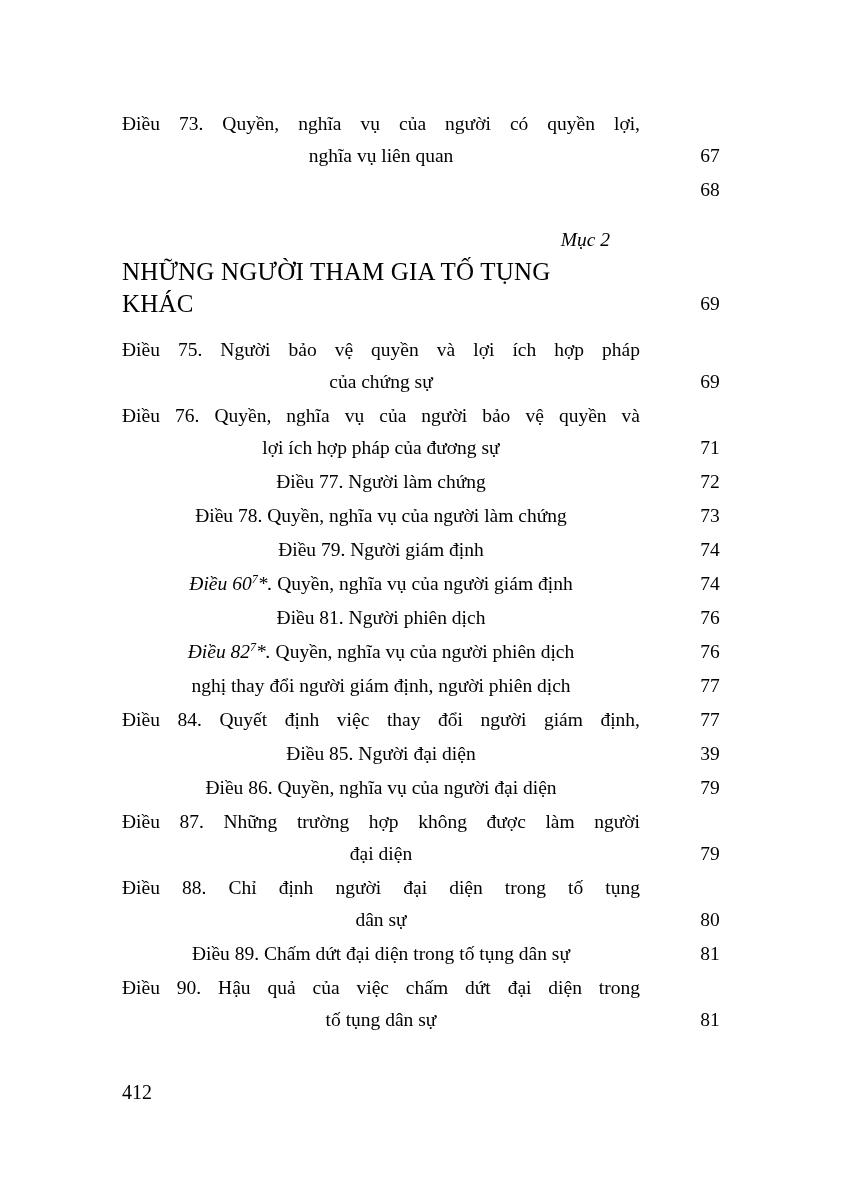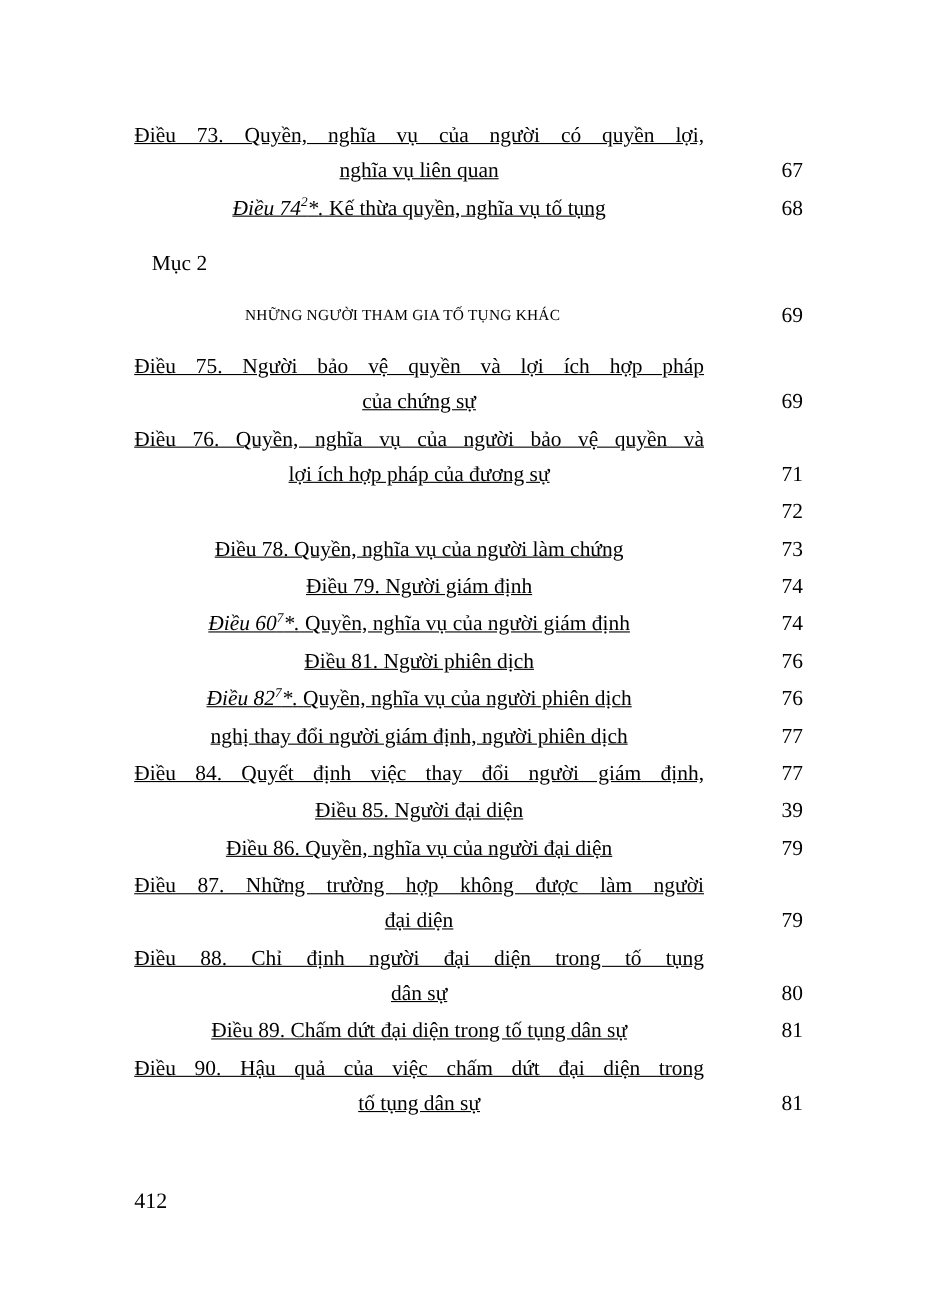--- a/index.html
+++ b/index.html
@@ -41,60 +41,60 @@
 
   .entry-text {
     width: 488px;
     font-size: 19.5px;
     line-height: 32px;
     text-align: justify;
     text-justify: inter-word;
     padding-left: 30px;
     text-indent: -30px;
     margin: 0;
-    text-decoration: underline;
   }
 
   
   .entry-text > .lastline {
     display: block;
     text-align: center;
   }
   .entry-text > .fullline {
     display: block;
     text-align: justify;
     text-align-last: justify;
   }
 
   .page-num {
     position: absolute;
     left: 568px;
     width: 40px;
     font-size: 19.5px;
     line-height: 32px;
-    text-align: right;
+    text-align: center;
     bottom: 0;
   }
 
   .section-block {
     margin: 18px 0 14px 0;
     position: relative;
     min-height: 64px;
   }
   .section-muc {
+    font-style: italic;
     font-size: 19.5px;
     line-height: 32px;
+    text-align: right;
+    width: 488px;
+    margin: 0;
+  }
+  .section-title {
+    font-size: 25px;
+    line-height: 32px;
     text-align: left;
-    width: 488px;
-    margin: 16px;
-  }
-  .section-title {
-    font-size: 14px;
-    line-height: 32px;
-    text-align: center;
     width: 488px;
     margin: 0;
     letter-spacing: 0.2px;
   }
   .section-block .page-num {
     bottom: 0;
   }
 
   .ital {
     font-style: italic;
@@ -122,23 +122,20 @@
 
     <div class="entry">
       <div class="entry-text">
         <span class="fullline">Điều 73. Quyền, nghĩa vụ của người có quyền lợi,</span>
         <span class="lastline">nghĩa vụ liên quan</span>
       </div>
       <div class="page-num">67</div>
     </div>
 
     <div class="entry">
-      <div class="entry-text">
-        <span class="lastline"><span class="ital"><span>Điều 74</span><sup>2</sup><span>*</span>.</span> <span>Kế thừa quyền, nghĩa vụ tố tụng</span></span>
-      </div>
       <div class="page-num">68</div>
     </div>
 
     <div class="section-block">
       <div class="section-muc">Mục 2</div>
       <div class="section-title">NHỮNG NGƯỜI THAM GIA TỐ TỤNG KHÁC</div>
       <div class="page-num">69</div>
     </div>
 
     <div class="entry">
@@ -151,20 +148,23 @@
 
     <div class="entry">
       <div class="entry-text">
         <span class="fullline">Điều 76. Quyền, nghĩa vụ của người bảo vệ quyền và</span>
         <span class="lastline">lợi ích hợp pháp của đương sự</span>
       </div>
       <div class="page-num">71</div>
     </div>
 
     <div class="entry">
+      <div class="entry-text">
+        <span class="lastline">Điều 77. Người làm chứng</span>
+      </div>
       <div class="page-num">72</div>
     </div>
 
     <div class="entry">
       <div class="entry-text">
         <span class="lastline">Điều 78. Quyền, nghĩa vụ của người làm chứng</span>
       </div>
       <div class="page-num">73</div>
     </div>
 

